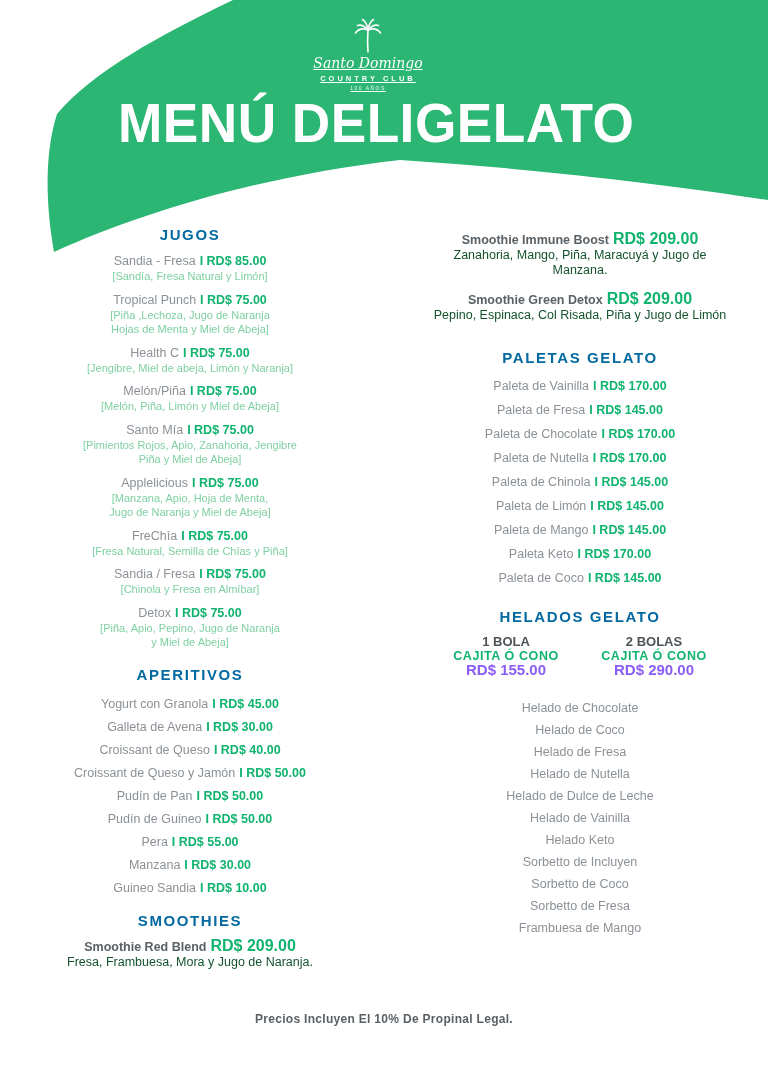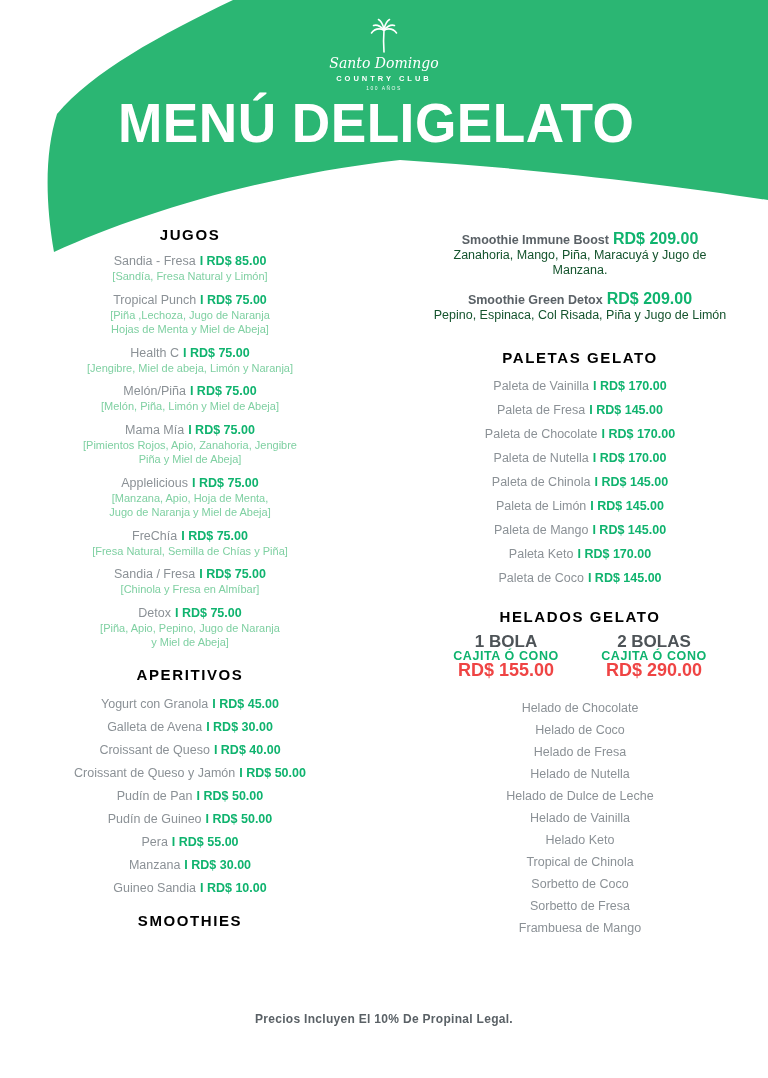--- a/index.html
+++ b/index.html
@@ -1,45 +1,45 @@
 <!DOCTYPE html>
 <html><head>
 <meta charset="utf-8">
 <style>
   html,body{margin:0;padding:0;background:#fff;}
   .page{position:relative;width:768px;height:1078px;background:#ffffff;overflow:hidden;
         font-family:"Liberation Sans",sans-serif;}
   
   .hdr-svg{position:absolute;left:0;top:0;}
-  .logo{position:absolute;left:284px;top:16px;width:200px;text-align:center;color:#fff;}
+  .logo{position:absolute;left:268px;top:16px;width:200px;text-align:center;color:#fff;text-decoration:underline;}
   .logo-palm{display:block;margin:0 auto;}
   .logo-script{font-family:"DejaVu Serif",serif;font-style:italic;font-size:14px;line-height:15px;margin-top:2px;}
   .logo-club{font-size:7.5px;font-weight:bold;letter-spacing:3px;margin-top:3px;}
   .logo-tag{font-size:5px;letter-spacing:1.5px;margin-top:2px;opacity:.92;}
   .title{position:absolute;left:118px;top:90px;font-size:56px;font-weight:bold;color:#ffffff;
          letter-spacing:.5px;white-space:nowrap;transform:scaleX(.95);transform-origin:left top;}
   
   .col-left{position:absolute;left:40px;top:226px;width:300px;text-align:center;}
   .col-right{position:absolute;left:430px;top:230px;width:300px;text-align:center;}
-  .sec-h{font-size:15px;font-weight:bold;color:#000000;letter-spacing:1.6px;margin:0 0 10px 0;}
+  .sec-h{font-size:15px;font-weight:bold;color:#0369a1;letter-spacing:1.6px;margin:0 0 10px 0;}
   .sec{margin-top:16px;}
   .item{font-size:12.5px;color:#8b9196;line-height:16px;}
   .pr{color:#0fb36e;font-weight:bold;margin-left:4px;}
   .ing{font-size:11px;color:#7fd0a2;line-height:14.5px;}
   .jitem{margin-bottom:8px;}
   .ap-item{font-size:12.5px;color:#8b9196;line-height:23px;}
   .pal-item{font-size:12.5px;color:#8b9196;line-height:24px;}
   .smoothie{margin-bottom:12px;}
   .smoothie .nm{font-weight:bold;color:#5a6166;font-size:12.5px;line-height:15px;}
   .smoothie .desc{font-size:12.5px;color:#14532d;line-height:15px;}
   .bolas{display:flex;justify-content:center;margin:2px 0 12px 0;}
   .bola{width:148px;}
-  .bola .sz{font-size:17px;font-weight:bold;color:#4d5357;line-height:14px;}
+  .bola .sz{font-size:13px;font-weight:bold;color:#4d5357;line-height:14px;}
   .bola .fmt{font-size:12.5px;font-weight:bold;color:#0fb36e;letter-spacing:.6px;line-height:14px;}
-  .bola .bprice{font-size:18px;font-weight:bold;color:#ef4444;line-height:14px;}
+  .bola .bprice{font-size:15px;font-weight:bold;color:#8b5cf6;line-height:14px;}
   .flavor{font-size:12.5px;color:#8b9196;line-height:22px;}
   .footer{position:absolute;left:0;right:0;top:1012px;text-align:center;font-size:12px;
           font-weight:bold;color:#5a6166;letter-spacing:.3px;}
 </style>
 </head>
 <body>
 
 <div class="page">
 
   <svg class="hdr-svg" width="768" height="260" viewBox="0 0 768 260">
@@ -82,21 +82,21 @@
     </div>
     <div class="jitem">
       <div class="item"><span>Health C</span><span class="pr">I RD$ 75.00</span></div>
       <div class="ing">[Jengibre, Miel de abeja, Limón y Naranja]</div>
     </div>
     <div class="jitem">
       <div class="item"><span>Melón/Piña</span><span class="pr">I RD$ 75.00</span></div>
       <div class="ing">[Melón, Piña, Limón y Miel de Abeja]</div>
     </div>
     <div class="jitem">
-      <div class="item"><span>Mama Mía</span><span class="pr">I RD$ 75.00</span></div>
+      <div class="item"><span>Santo Mía</span><span class="pr">I RD$ 75.00</span></div>
       <div class="ing">[Pimientos Rojos, Apio, Zanahoria, Jengibre</div>
       <div class="ing">Piña y Miel de Abeja]</div>
     </div>
     <div class="jitem">
       <div class="item"><span>Applelicious</span><span class="pr">I RD$ 75.00</span></div>
       <div class="ing">[Manzana, Apio, Hoja de Menta,</div>
       <div class="ing">Jugo de Naranja y Miel de Abeja]</div>
     </div>
     <div class="jitem">
       <div class="item"><span>FreChía</span><span class="pr">I RD$ 75.00</span></div>
@@ -120,20 +120,24 @@
       <div class="ap-item"><span>Croissant de Queso y Jamón</span><span class="pr">I RD$ 50.00</span></div>
       <div class="ap-item"><span>Pudín de Pan</span><span class="pr">I RD$ 50.00</span></div>
       <div class="ap-item"><span>Pudín de Guineo</span><span class="pr">I RD$ 50.00</span></div>
       <div class="ap-item"><span>Pera</span><span class="pr">I RD$ 55.00</span></div>
       <div class="ap-item"><span>Manzana</span><span class="pr">I RD$ 30.00</span></div>
       <div class="ap-item"><span>Guineo Sandia</span><span class="pr">I RD$ 10.00</span></div>
     </div>
 
     <div class="sec" style="margin-top:12px;">
       <div class="sec-h" style="margin-bottom:8px;">SMOOTHIES</div>
+      <div class="smoothie">
+        <div><span class="nm">Smoothie Red Blend</span><span class="pr">RD$ 209.00</span></div>
+        <div class="desc">Fresa, Frambuesa, Mora y Jugo de Naranja.</div>
+      </div>
     </div>
   </div>
 
   <div class="col-right">
 
     <div class="smoothie">
       <div><span class="nm">Smoothie Immune Boost</span><span class="pr">RD$ 209.00</span></div>
       <div class="desc">Zanahoria, Mango, Piña, Maracuyá y Jugo de Manzana.</div>
     </div>
     <div class="smoothie">
@@ -169,21 +173,21 @@
         </div>
       </div>
       <div style="margin-top:20px;">
         <div class="flavor">Helado de Chocolate</div>
         <div class="flavor">Helado de Coco</div>
         <div class="flavor">Helado de Fresa</div>
         <div class="flavor">Helado de Nutella</div>
         <div class="flavor">Helado de Dulce de Leche</div>
         <div class="flavor">Helado de Vainilla</div>
         <div class="flavor">Helado Keto</div>
-        <div class="flavor">Tropical de Chinola</div>
+        <div class="flavor">Sorbetto de Incluyen</div>
         <div class="flavor">Sorbetto de Coco</div>
         <div class="flavor">Sorbetto de Fresa</div>
         <div class="flavor">Frambuesa de Mango</div>
       </div>
     </div>
   </div>
 
   <div class="footer">Precios  Incluyen El 10% De Propinal Legal.</div>
 
 </div>

